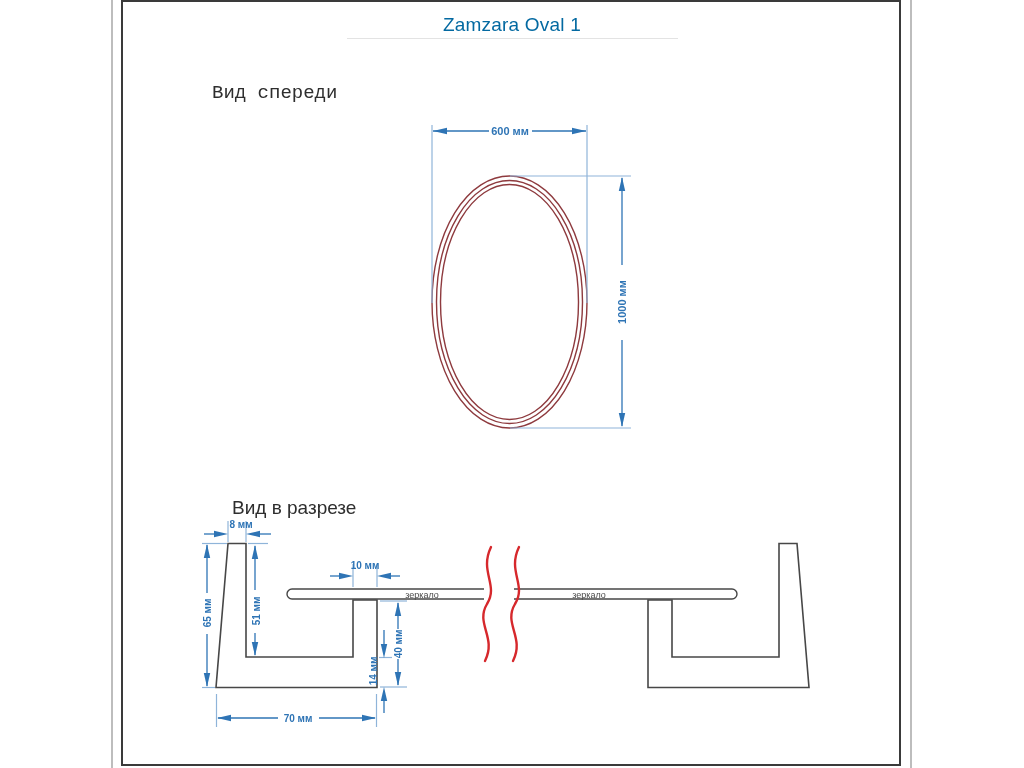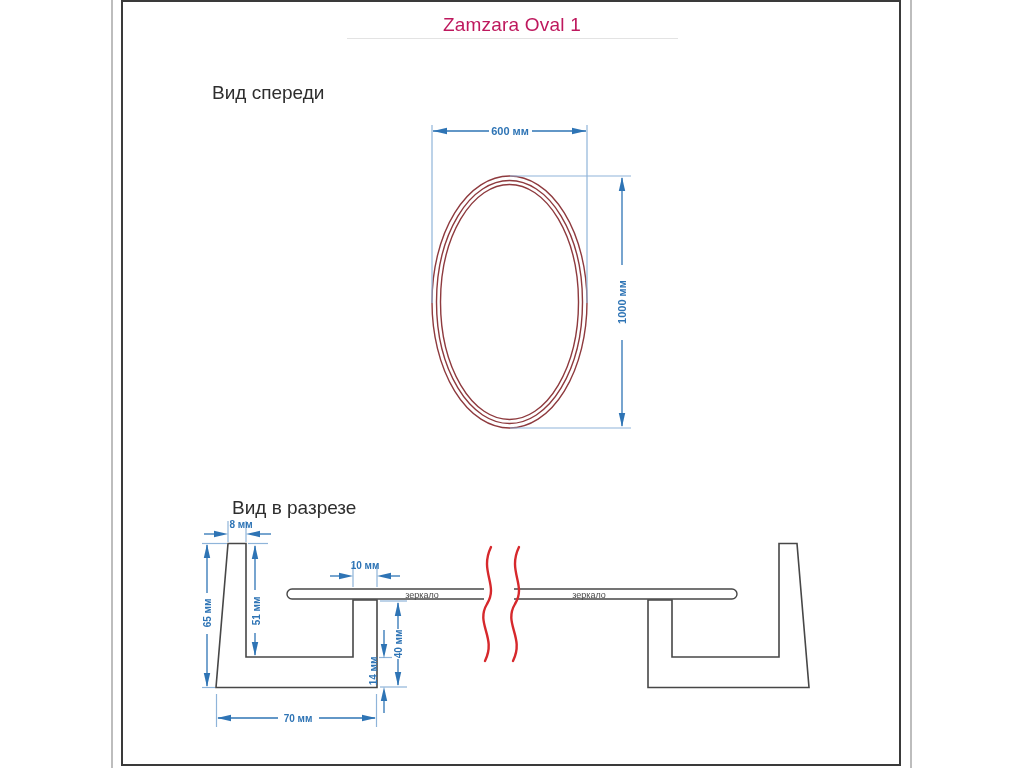--- a/index.html
+++ b/index.html
@@ -1,23 +1,23 @@
 <!DOCTYPE html>
 <html><head>
 <meta charset="utf-8">
 <style>
   html,body{margin:0;padding:0;background:#ffffff;}
   .canvas{position:relative;width:1024px;height:768px;background:#ffffff;overflow:hidden;
           font-family:"Liberation Sans", sans-serif;}
   .vline,.hline{position:absolute;}
   .title{position:absolute;left:0;right:0;top:14px;text-align:center;
-         font-size:19px;color:#be185d;letter-spacing:.2px;}
+         font-size:19px;color:#0369a1;letter-spacing:.2px;}
   .underline{position:absolute;left:347px;top:38px;width:331px;height:1px;background:#e3e3e3;}
   .heading{position:absolute;font-size:19px;color:#2e2e2e;}
-  .heading.front{left:212px;top:82px;}
+  .heading.front{left:212px;top:82px;font-family:Liberation Mono, monospace;}
   .heading.section{left:212px;top:497px;margin-left:20px;}
   svg{position:absolute;left:0;top:0;}
   svg text{font-family:"Liberation Sans", sans-serif;}
   
   .ext{stroke:#8fb4d9;stroke-width:1.2;fill:none;}
   .dim{stroke:#2e74b5;stroke-width:1.3;fill:none;}
   .arr{fill:#2e74b5;stroke:none;}
   .dimtxt{fill:#2e74b5;font-weight:bold;font-size:10px;stroke:none;}
   .dimtxt.big{font-size:11px;}
   .oval{stroke:#8e3a3e;stroke-width:1.4;fill:none;}

